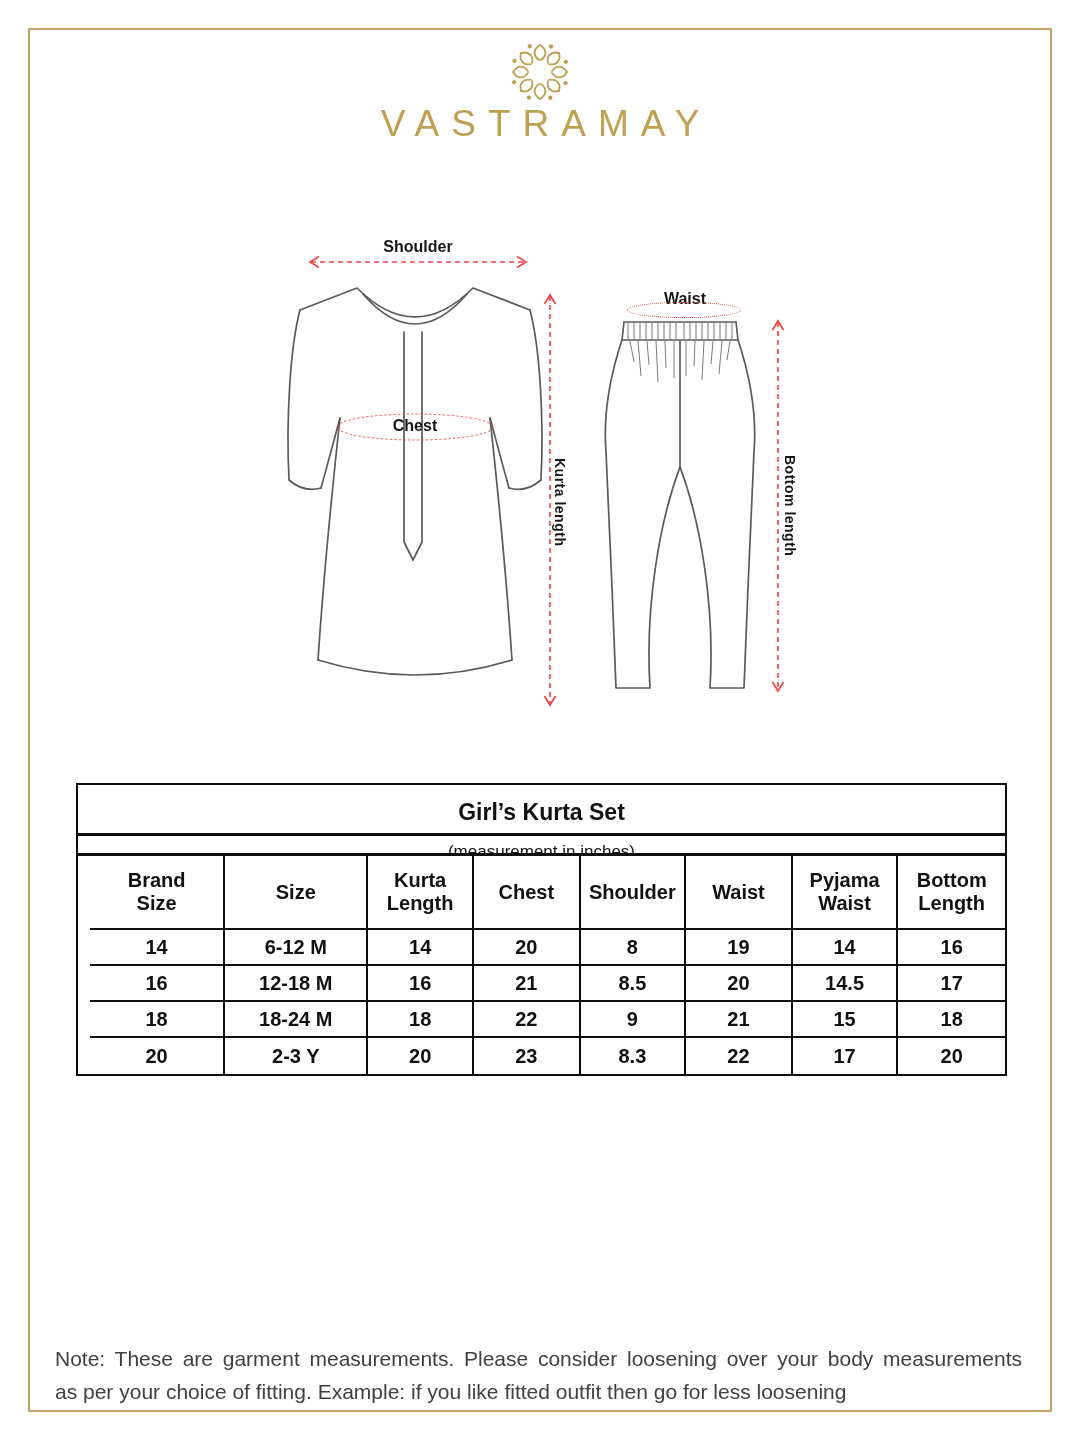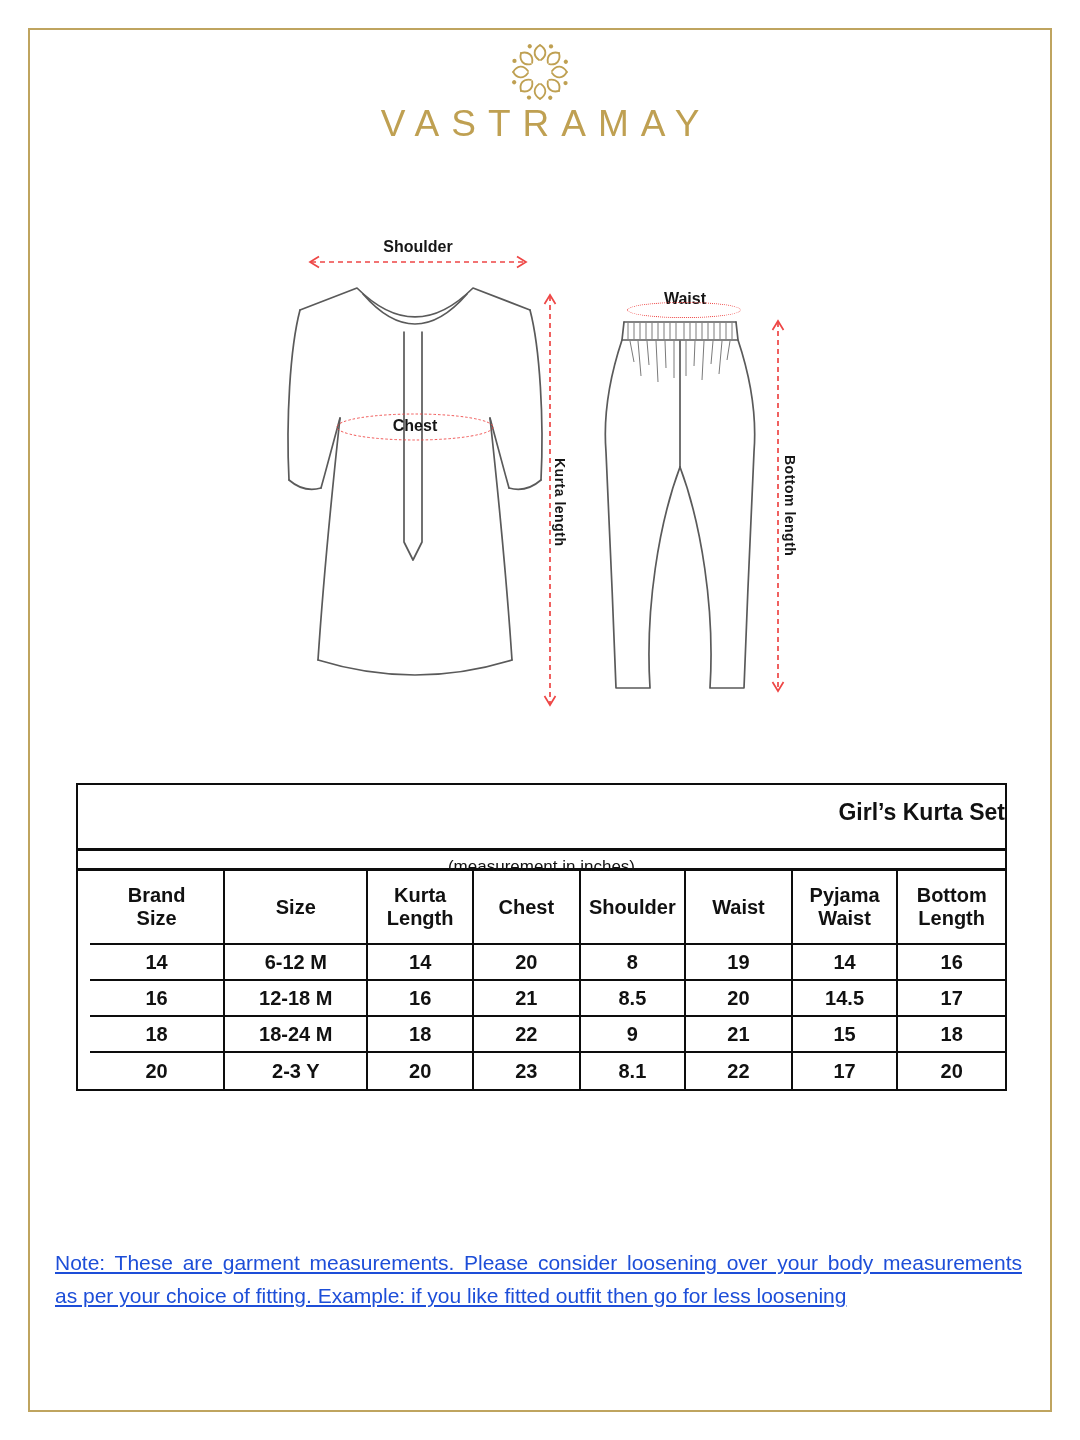--- a/index.html
+++ b/index.html
@@ -32,21 +32,21 @@
   .waist-ellipse {
     position:absolute; left:627px; top:302px; width:114px; height:16px;
     border:1px dotted #ee4645; border-radius:50%;
   }
   
   .size-table {
     position:absolute; left:76px; top:783px; width:931px;
     border:2px solid #0d0d0d; background:#fff;
   }
   .t-title {
-    height:66px; line-height:55px; text-align:right; font-weight:bold;
+    height:51px; line-height:55px; text-align:center; font-weight:bold;
     font-size:23px; border-bottom:3px solid #0d0d0d;
   }
   .t-sub {
     height:20px; line-height:32px; text-align:center; font-size:17px;
     border-bottom:3px solid #0d0d0d;
   }
   .t-grid {
     display:grid;
     grid-template-columns:137fr 145fr 107fr 108fr 107fr 108fr 107fr 108fr;
     margin-left:12px;
@@ -55,22 +55,22 @@
     border-right:2px solid #0d0d0d; border-bottom:2px solid #0d0d0d;
     display:flex; align-items:center; justify-content:center; text-align:center;
     font-weight:bold; background:#fff;
   }
   .t-grid > div:nth-child(8n) { border-right:none; }
   .t-grid > div:nth-child(n+33) { border-bottom:none; }
   .th { height:74px; font-size:20px; line-height:23px; white-space:pre-line; }
   .td { height:36px; font-size:20px; }
   
   .note {
-    position:absolute; left:55px; right:58px; top:1246px;
-    font-size:21px; line-height:33px; color:#1d4ed8;text-decoration:underline;
+    position:absolute; left:55px; right:58px; top:1342px;
+    font-size:21px; line-height:33px; color:#404040;
   }
   .note .l1 { text-align:justify; text-align-last:justify; }
   .note .l2 { text-align:left; }
 </style>
 </head>
 <body>
 
 <div class="page">
   <div class="gold-frame"></div>
 
@@ -195,21 +195,21 @@
       <div class="td">22</div>
       <div class="td">9</div>
       <div class="td">21</div>
       <div class="td">15</div>
       <div class="td">18</div>
 
       <div class="td">20</div>
       <div class="td">2-3 Y</div>
       <div class="td">20</div>
       <div class="td">23</div>
-      <div class="td">8.1</div>
+      <div class="td">8.3</div>
       <div class="td">22</div>
       <div class="td">17</div>
       <div class="td">20</div>
     </div>
   </div>
 
   <div class="note">
     <div class="l1">Note: These are garment measurements. Please consider loosening over your body measurements</div>
     <div class="l2">as per your choice of fitting. Example: if you like fitted outfit then go for less loosening</div>
   </div>

